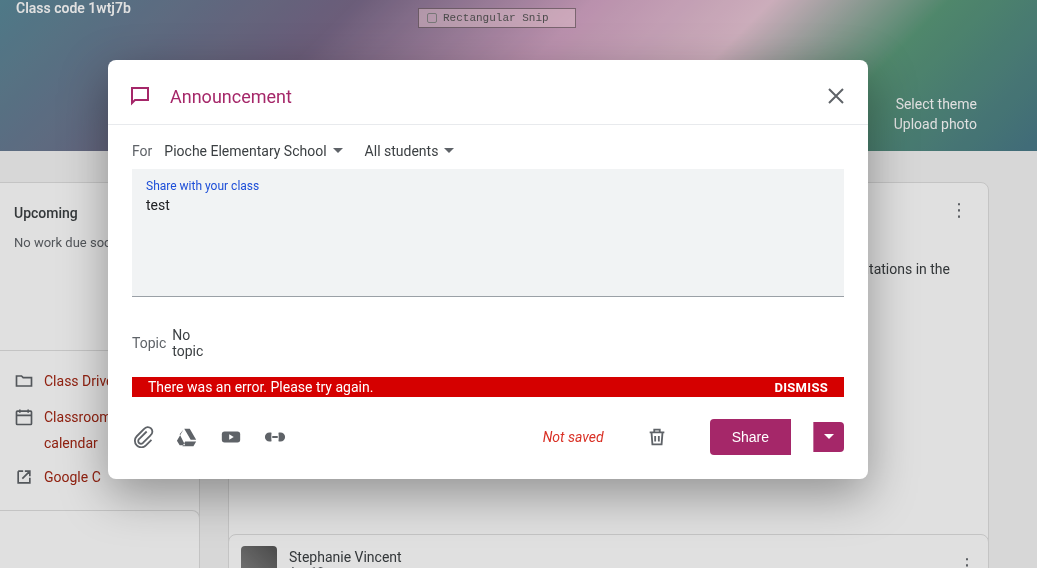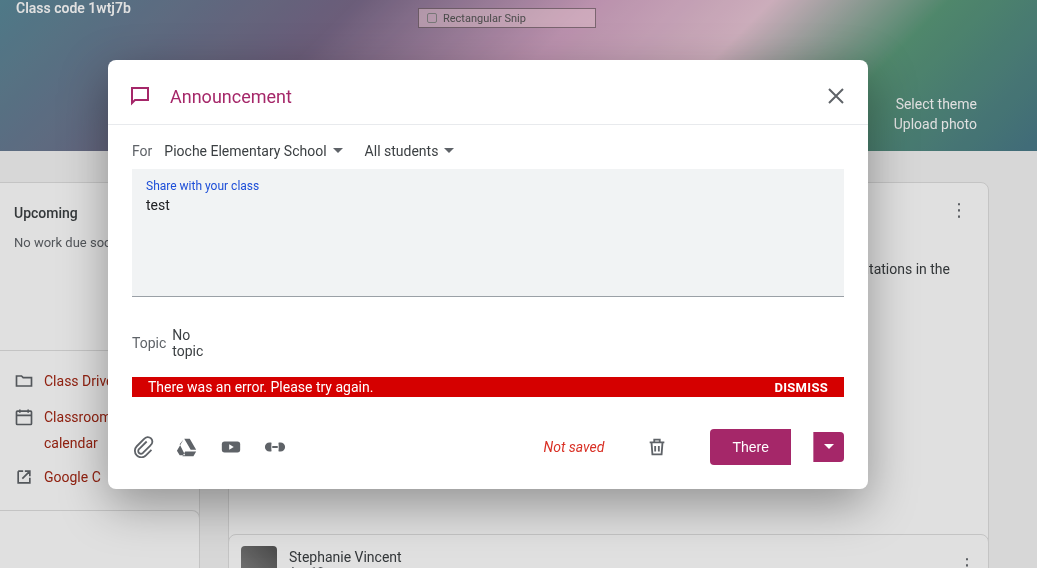--- a/index.html
+++ b/index.html
@@ -19,23 +19,23 @@
   z-index: 10;
 }
 .bg-header {
   position: absolute;
   top: 0; left: 0; right: 0;
   height: 151px;
   background: linear-gradient(135deg, #5a8a9a 0%, #7a6a8a 30%, #d4a5c5 50%, #e8c5d5 65%, #5a9a7a 80%, #4a7a8a 100%);
 }
 .bg-classcode { position:absolute; top:0; left:16px; color:#fff; font-size:14px; font-weight:600;}
 .bg-snip {
-  position:absolute; top:8px; left:418px; width:178px; height:20px;
+  position:absolute; top:8px; left:418px; width:158px; height:20px;
   border:1px solid rgba(0,0,0,0.4); background: rgba(255,220,230,0.5);
-  display:flex; align-items:center; padding:0 8px; font-size:11px; color:#555;
+  display:flex; align-items:center; padding:0 8px; font-size:11px; color:#555;font-family:Liberation Mono, monospace;
 }
 .bg-snip::before { content:""; width:8px; height:8px; border:1px solid #888; border-radius:2px; margin-right:6px; }
 .bg-theme { position:absolute; top:96px; right:60px; color:#fff; font-size:14px; text-align:right; }
 .bg-theme div { margin-bottom:4px; }
 .bg-left {
   position:absolute; top:182px; left:0; width:200px; height:400px;
   background:#fff; border:1px solid #e0e0e0; border-left:none;
 }
 .bg-left .upcoming { padding:22px 14px 8px; font-size:14px; color:#3c4043; font-weight:500;}
 .bg-left .nowork { padding:6px 14px; font-size:13px; color:#5f6368;}
@@ -82,21 +82,21 @@
 .topic-row .lbl { color:#5f6368; }
 .topic-row .val { color:#3c4043; }
 .topic-row svg.caret { width:10px; height:10px; fill:#5f6368; margin-left:auto; margin-right:430px; }
 .topic-row .droparea { display:flex; align-items:center; gap:6px; width:210px; cursor:pointer; }
 .errbar {
   margin:0 24px; background:#d50000; color:#fff;
   display:flex; align-items:center; padding:2px 16px; font-size:14px;
 }
 .errbar .dismiss { margin-left:auto; font-weight:700; letter-spacing:0.3px; cursor:pointer; font-size:13px; }
 .dlg-footer {
-  display:flex; align-items:center; padding:32px 24px 24px 24px; gap:22px;
+  display:flex; align-items:center; padding:22px 24px 24px 24px; gap:22px;
 }
 .dlg-footer .icon { width:22px; height:22px; fill:#5f6368; cursor:pointer; }
 .dlg-footer .spacer { flex:1; }
 .notsaved { color:#d93025; font-size:14px; font-style:italic; }
 .trash { width:22px; height:22px; fill:none; stroke:#5f6368; stroke-width:2; cursor:pointer; margin-left:20px; }
 .postbtn {
   background:#a52769; color:#fff; border:none; border-radius:4px 0 0 4px;
   padding:10px 22px; font-size:14px; font-weight:500; cursor:pointer; margin-left:20px;
 }
 .postcaret {
@@ -216,20 +216,20 @@
         <path d="M10 9v6l5-3z" fill="#fff"></path>
       </svg>
     <svg class="icon" viewBox="0 0 24 24" fill="none" stroke="#5f6368" stroke-width="2">
         <path d="M9 12h6M8 8H6a4 4 0 100 8h2M16 8h2a4 4 0 110 8h-2"></path>
       </svg>
     <div class="spacer"></div>
     <span class="notsaved">Not saved</span>
     <svg class="trash" viewBox="0 0 24 24">
         <path d="M4 7h16M9 7V4h6v3M6 7l1 13h10l1-13M10 11v6M14 11v6"></path>
       </svg>
-    <button class="postbtn">There</button>
+    <button class="postbtn">Share</button>
     <button class="postcaret">
       <svg viewBox="0 0 10 10">
           <path d="M0 2l5 5 5-5z"></path>
         </svg>
     </button>
   </div>
 </div>
 
 </body></html>

